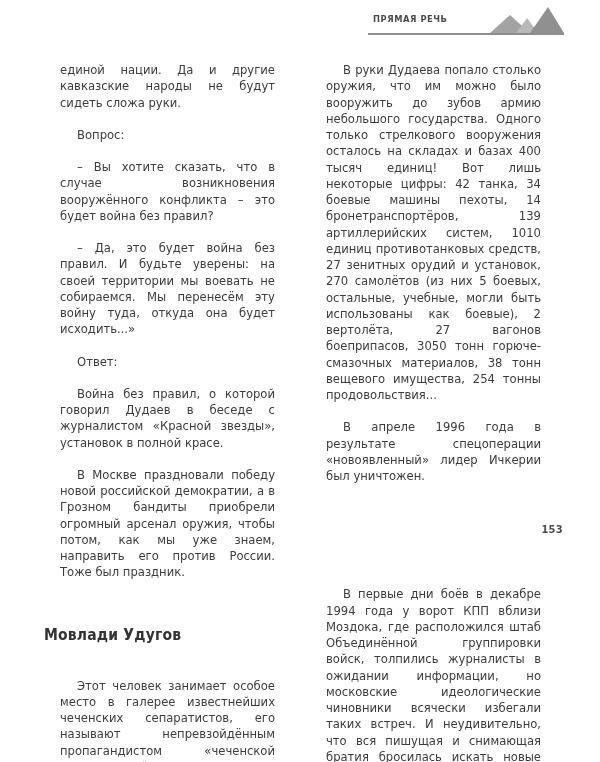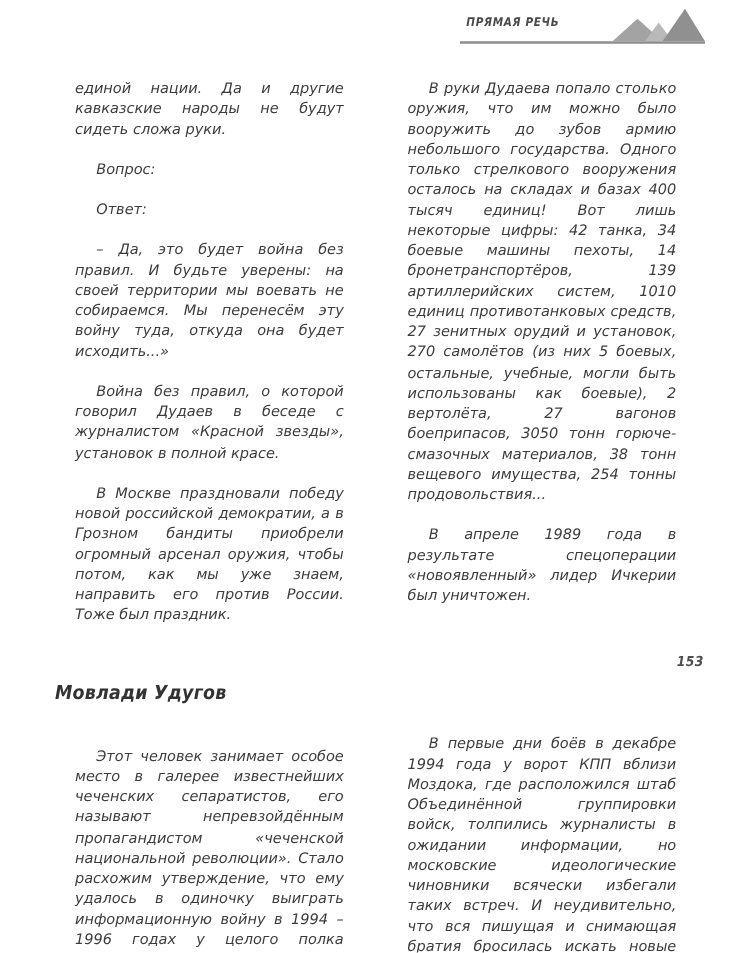--- a/index.html
+++ b/index.html
@@ -13,21 +13,20 @@
     font-family: "DejaVu Sans", sans-serif;
     color: #3a3a3a;
     position: relative;
     overflow: hidden;
   }
   .page {
     position: absolute;
     inset: 0;
     width: 600px;
     height: 564px;
-    font-style: italic;
   }
 
   
   .header {
     position: absolute;
     left: 330px;
     top: 6px;
     width: 234px;
     height: 34px;
   }
@@ -124,36 +123,37 @@
       <polygon points="0,27 20,9 40,27" fill="#a3a3a3"></polygon>
       <polygon points="26,27 37,12 48,27" fill="#b9b9b9"></polygon>
       <polygon points="40,27 58,1 74,27" fill="#909090"></polygon>
     </svg>
     <div class="header-rule"></div>
   </div>
 
   <div class="col col-left">
     <p class="noindent">единой нации. Да и другие кавказские народы не будут сидеть сложа руки.</p>
     <p>Вопрос:</p>
+    <p>– Вы хотите сказать, что в случае возникновения вооружённого конфликта – это будет война без правил?</p>
+    <p>– Да, это будет война без правил. И будьте уверены: на своей территории мы воевать не собираемся. Мы перенесём эту войну туда, откуда она будет исходить...»</p>
     <p>Ответ:</p>
-    <p>– Да, это будет война без правил. И будьте уверены: на своей территории мы воевать не собираемся. Мы перенесём эту войну туда, откуда она будет исходить...»</p>
     <p>Война без правил, о которой говорил Дудаев в беседе с журналистом «Красной звезды», установок в полной красе.</p>
     <p>В Москве праздновали победу новой российской демократии, а в Грозном бандиты приобрели огромный арсенал оружия, чтобы потом, как мы уже знаем, направить его против России. Тоже был праздник.</p>
 
     <div class="heading-gap-before"></div>
     <h2 class="section-heading">Мовлади Удугов</h2>
     <div class="heading-gap-after"></div>
 
     <p>Этот человек занимает особое место в галерее известнейших чеченских сепаратистов, его называют непревзойдённым пропагандистом «чеченской национальной революции». Стало расхожим утверждение, что ему удалось в одиночку выиграть информационную войну в 1994 – 1996 годах у целого полка российских военных идеологических бойцов. Последнее, замечу, не так уж далеко от истины. Хотя вернее было бы сказать, не столько он выиграл информационные бои, сколько мы их проиграли, особенно в начале первой чеченской кампании.</p>
     <p>В период первой чеченской кампании Удугов активно использовал арсенал средств, очень напоминавших те, что применяла геббельсовская пропаганда, чей главный принцип: ложь, сказанная в тысячу первый раз, становится правдой. Он</p>
   </div>
 
   <div class="col col-right">
     <p>В руки Дудаева попало столько оружия, что им можно было вооружить до зубов армию небольшого государства. Одного только стрелкового вооружения осталось на складах и базах 400 тысяч единиц! Вот лишь некоторые цифры: 42 танка, 34 боевые машины пехоты, 14 бронетранспортёров, 139 артиллерийских систем, 1010 единиц противотанковых средств, 27 зенитных орудий и установок, 270 самолётов (из них 5 боевых, остальные, учебные, могли быть использованы как боевые), 2 вертолёта, 27 вагонов боеприпасов, 3050 тонн горюче-смазочных материалов, 38 тонн вещевого имущества, 254 тонны продовольствия...</p>
-    <p>В апреле 1989 года в результате спецоперации «новоявленный» лидер Ичкерии был уничтожен.</p>
+    <p>В апреле 1996 года в результате спецоперации «новоявленный» лидер Ичкерии был уничтожен.</p>
 
     <div style="height:70px"></div>
 
     <p>В первые дни боёв в декабре 1994 года у ворот КПП вблизи Моздока, где расположился штаб Объединённой группировки войск, толпились журналисты в ожидании информации, но московские идеологические чиновники всячески избегали таких встреч. И неудивительно, что вся пишущая и снимающая братия бросилась искать новые источники новостей. Так, многие из них оказались в кабинете Удугова. К встречам со своими «дорогими коллегами» он готовился основательно. К их услугам всегда были «свежие свидетели» зверств наших солдат, сомнительного вида «солдатские матери» с жуткими историями службы своих сыновей,</p>
   </div>
 
   <div class="page-number">153</div>
 
 </div>
 

